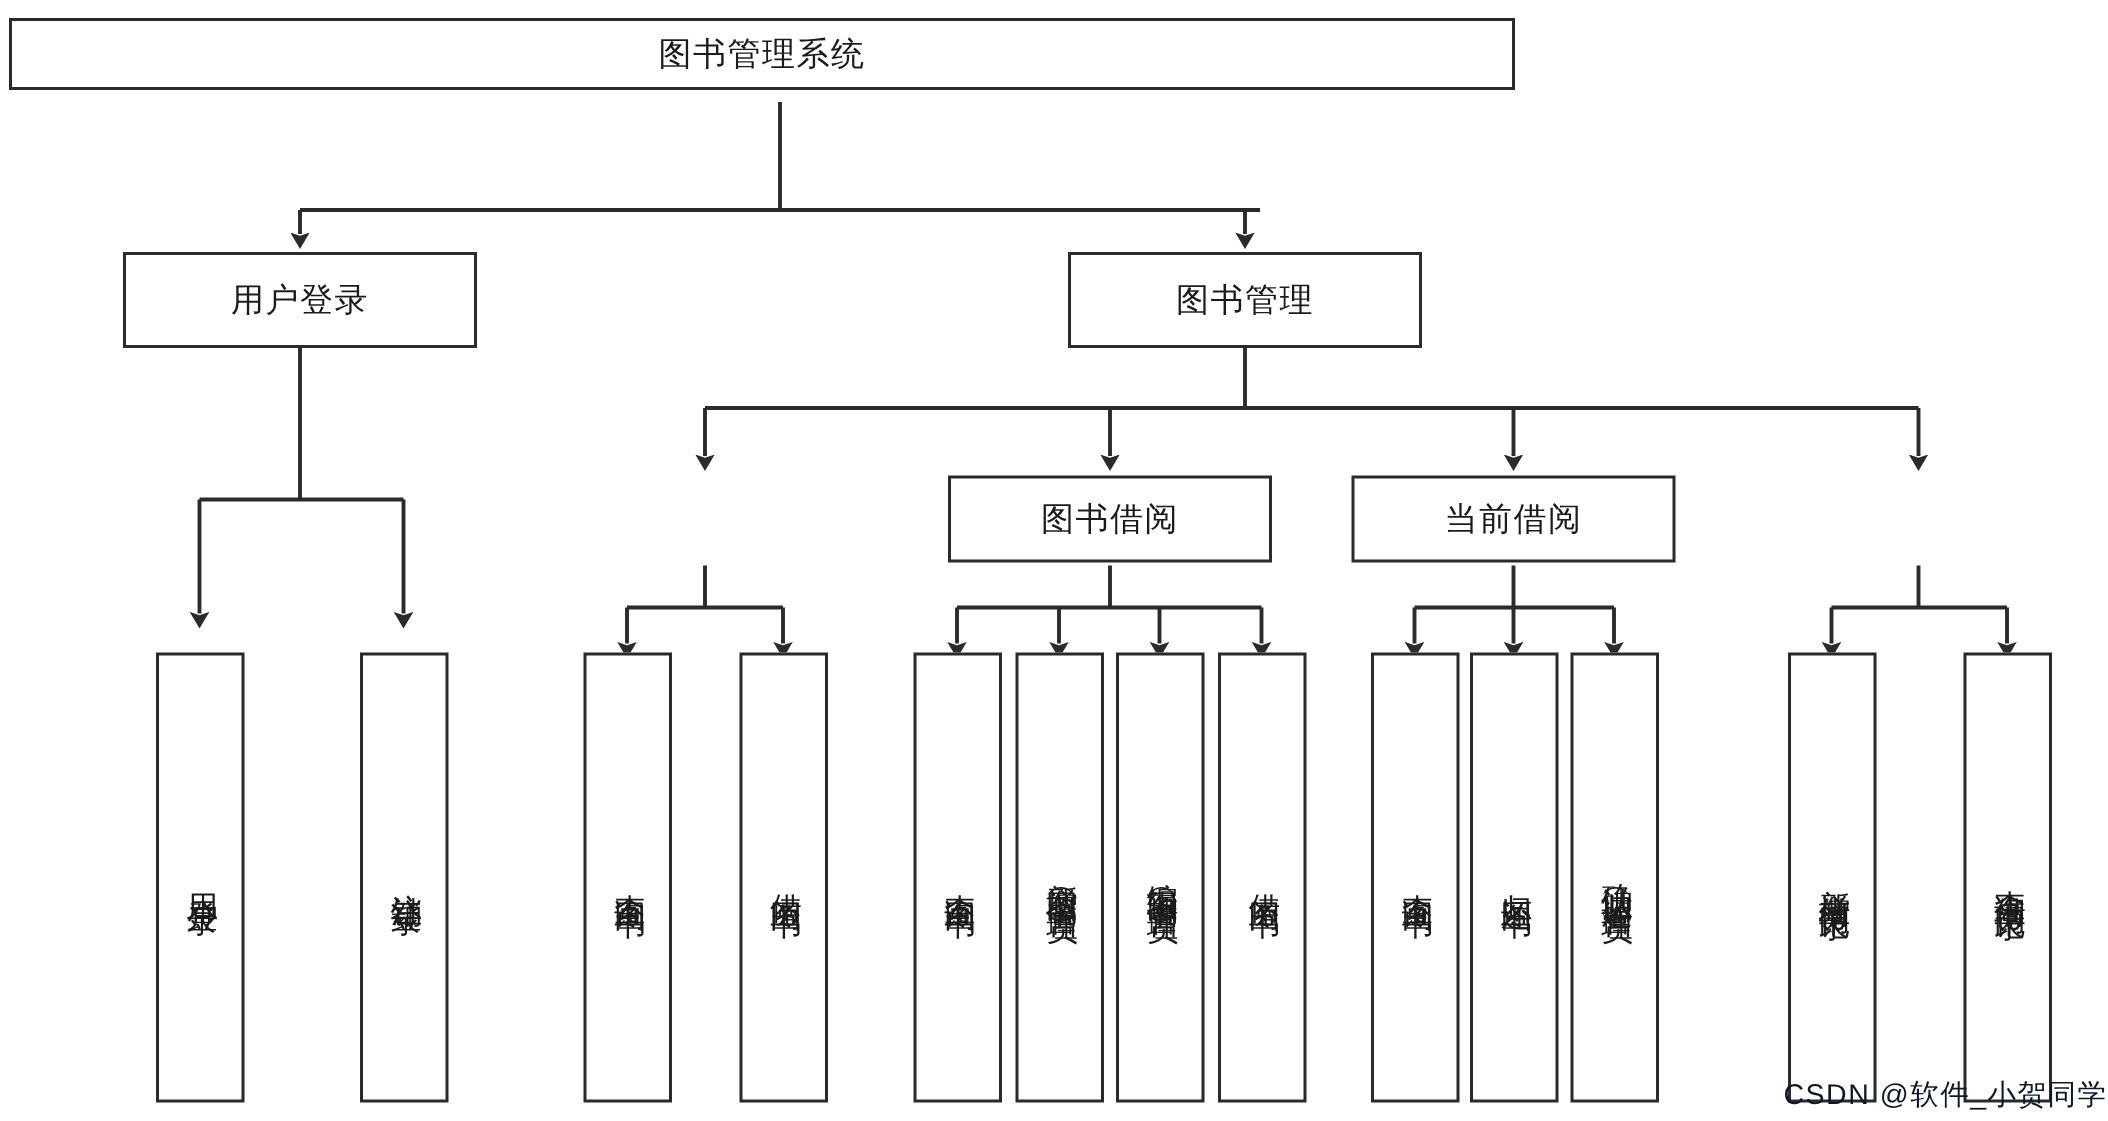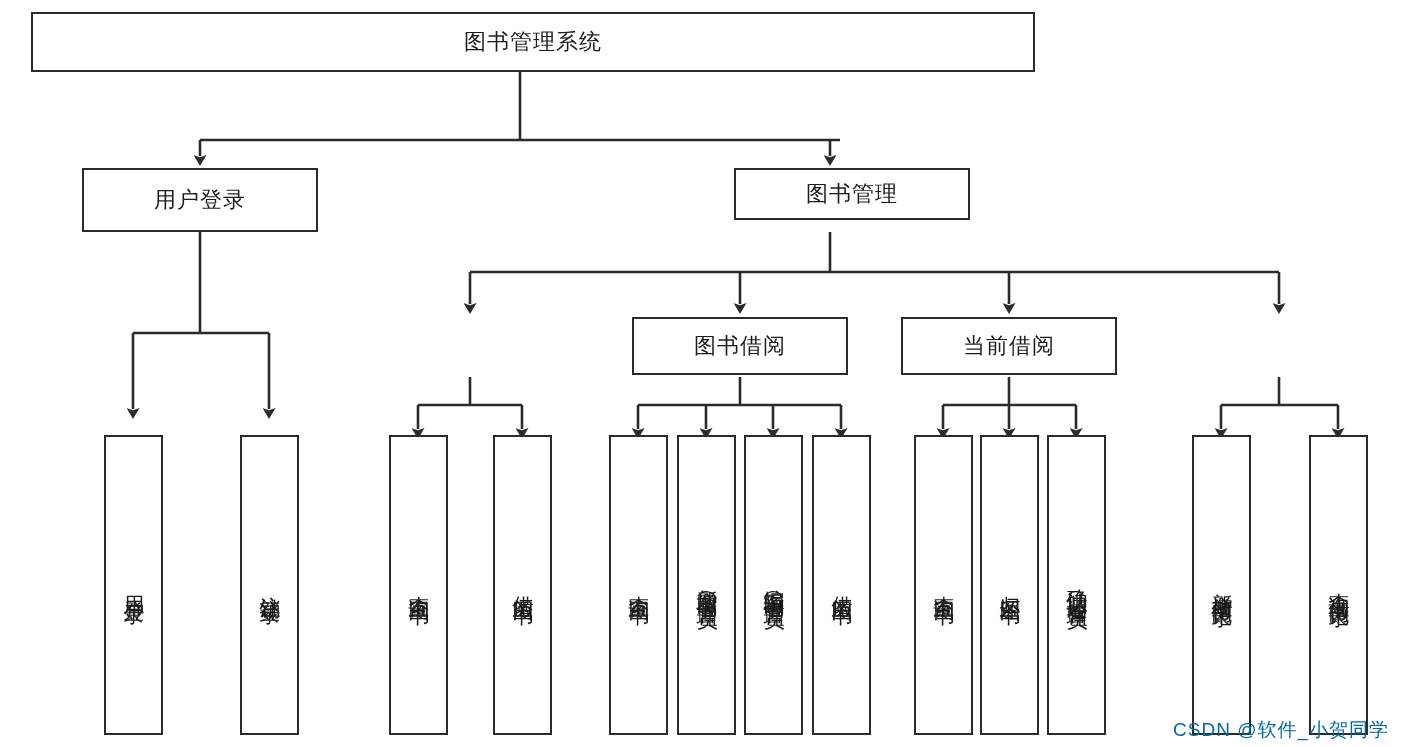--- a/index.html
+++ b/index.html
@@ -54,24 +54,24 @@
     position:absolute;
     left:0;top:0;
     width:1405px;height:747px;
     pointer-events:none;
   }
   .wire{stroke:#2b2b2b;stroke-width:2.6;fill:none;}
   .arrowhead{fill:#2b2b2b;}
   
   #watermark{
     position:absolute;
-    right:16px;
+    right:0;
     bottom:4px;
     font-size:19px;
-    color:#0369a1;
+    color:#0f172a;
     letter-spacing:1px;
     white-space:nowrap;
     user-select:none;
   }
 </style>
 </head>
 <body>
 
 <div id="canvas">
 
@@ -116,29 +116,29 @@
     <path class="wire" d="M943,405 L943,429" marker-end="url(#ah)"></path>
     <path class="wire" d="M1009,405 L1009,429" marker-end="url(#ah)"></path>
     <path class="wire" d="M1076,405 L1076,429" marker-end="url(#ah)"></path>
 
     <path class="wire" d="M1279,377 L1279,405"></path>
     <path class="wire" d="M1221,405 L1338,405"></path>
     <path class="wire" d="M1221,405 L1221,429" marker-end="url(#ah)"></path>
     <path class="wire" d="M1338,405 L1338,429" marker-end="url(#ah)"></path>
   </svg>
 
-  <div class="node root" style="left:31px;top:12px;width:1004px;height:60px;">
+  <div class="node root" style="left:6px;top:12px;width:1004px;height:48px;">
     <span class="lbl">图书管理系统</span>
   </div>
 
   <div class="node lvl1" style="left:82px;top:168px;width:236px;height:64px;">
     <span class="lbl">用户登录</span>
   </div>
 
-  <div class="node lvl1" style="left:712px;top:168px;width:236px;height:52px;margin-left:22px;">
+  <div class="node lvl1" style="left:712px;top:168px;width:236px;height:64px;">
     <span class="lbl">图书管理</span>
   </div>
 
 
   <div class="node lvl2" style="left:901px;top:317px;width:216px;height:58px;">
     <span class="lbl">当前借阅</span>
   </div>
 
   <div class="node lvl2" style="left:632px;top:317px;width:216px;height:58px;">
     <span class="lbl">图书借阅</span>

